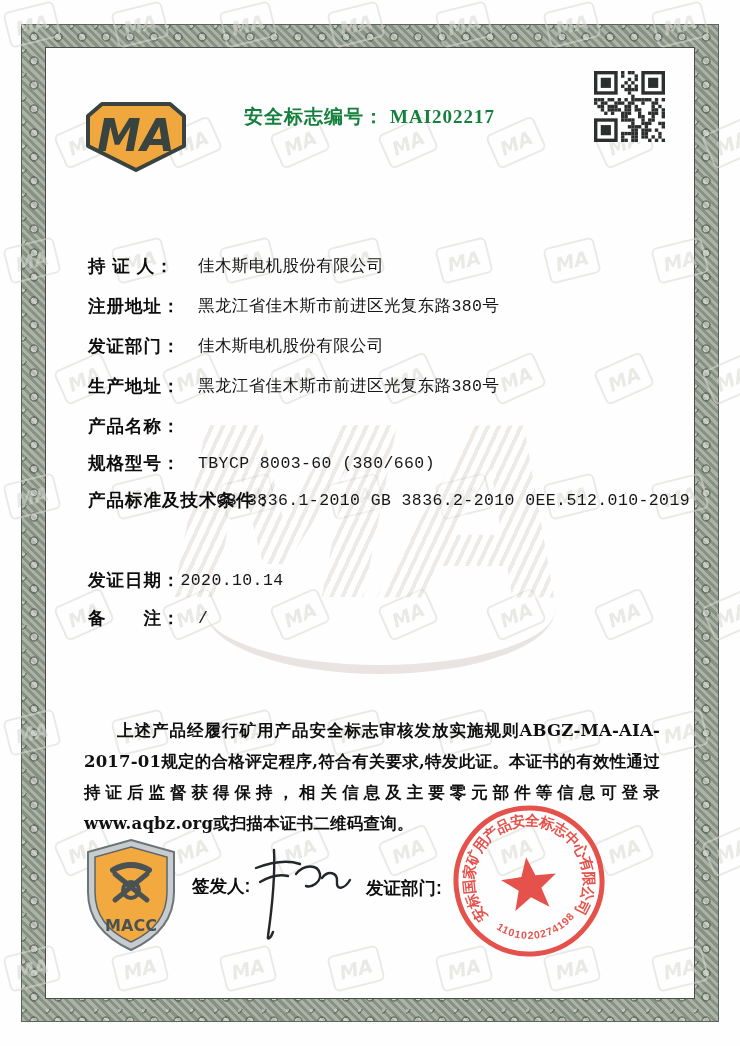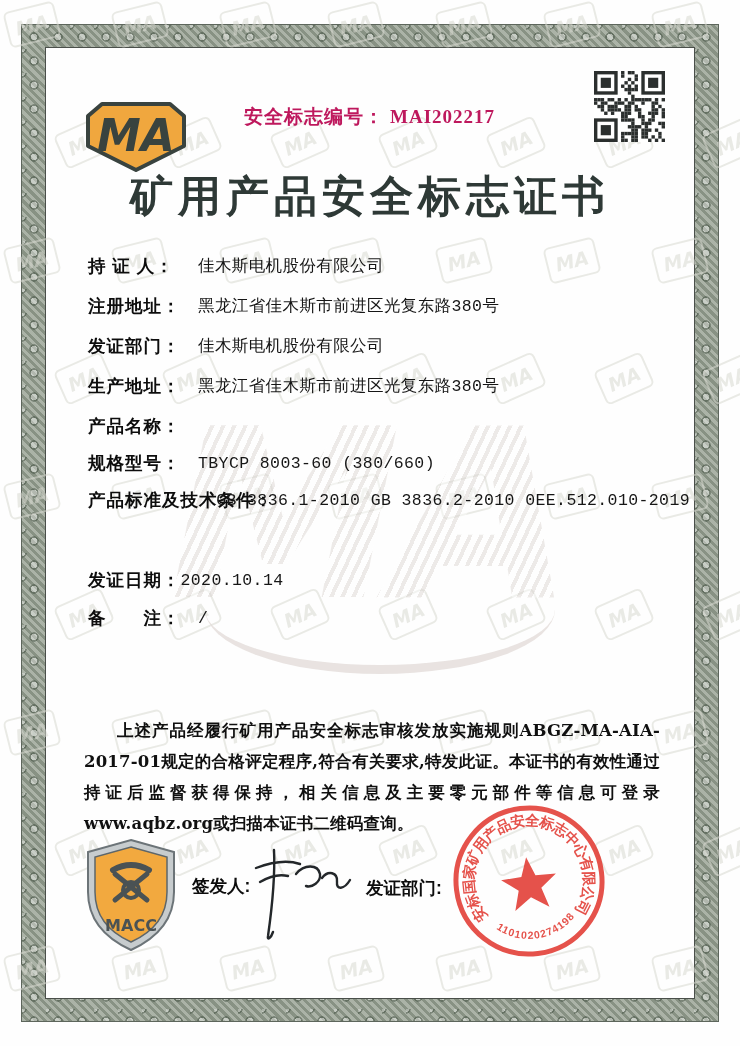--- a/index.html
+++ b/index.html
@@ -22,21 +22,21 @@
       color:#d9dad2;font:italic 700 19px "DejaVu Sans",sans-serif;display:flex;align-items:center;
       justify-content:center;transform:rotate(-18deg);opacity:.55;}
   .big-ma{position:absolute;left:168px;top:398px;z-index:3;pointer-events:none;
       font:italic 900 235px "DejaVu Sans",sans-serif;line-height:1;letter-spacing:-10px;
       background:repeating-linear-gradient(115deg,#d9d3cf 0 4px,#ffffff 4px 10px);
       -webkit-background-clip:text;background-clip:text;color:transparent;opacity:.45;}
   .big-swoosh{position:absolute;left:205px;top:545px;width:350px;height:120px;z-index:3;
       border-bottom:9px solid #e2dbd8;border-radius:50%;opacity:.75;pointer-events:none;}
   .content{position:absolute;inset:0;z-index:4;}
   
-  .cert-no{position:absolute;left:244px;top:104px;font-size:19px;color:#be185d;white-space:nowrap;}
+  .cert-no{position:absolute;left:244px;top:104px;font-size:19px;color:#15803d;white-space:nowrap;}
   .cert-no .lbl{font-weight:700;letter-spacing:1px;font-family:"Liberation Sans",sans-serif;}
   .cert-no .num{font-family:"Liberation Serif",serif;font-weight:600;letter-spacing:1px;margin-left:6px;}
   .ma-logo{position:absolute;left:85px;top:101px;}
   .qr{position:absolute;left:594px;top:71px;}
   .title{position:absolute;left:0;top:168px;width:100%;text-align:center;margin:0;
          font-family:"DejaVu Serif","Liberation Serif",serif;font-size:43px;font-weight:700;
          color:#2e3936;letter-spacing:5px;}
   
   .row{position:absolute;left:88px;right:50px;display:flex;align-items:center;white-space:nowrap;}
   .row .lbl{font-weight:700;font-size:17.5px;color:#0d0d0d;letter-spacing:1px;min-width:110px;
@@ -279,21 +279,20 @@
         <rect x="3.380952380952381" y="3.380952380952381" w="0" width="16.904761904761905" height="16.904761904761905" fill="#ffffff"></rect>
         <rect x="6.761904761904762" y="6.761904761904762" w="0" width="10.142857142857142" height="10.142857142857142" fill="#2b2f2e"></rect>
         <rect x="47.333333333333336" y="0" w="0" width="23.666666666666668" height="23.666666666666668" fill="#2b2f2e"></rect>
         <rect x="50.714285714285715" y="3.380952380952381" w="0" width="16.904761904761905" height="16.904761904761905" fill="#ffffff"></rect>
         <rect x="54.095238095238095" y="6.761904761904762" w="0" width="10.142857142857142" height="10.142857142857142" fill="#2b2f2e"></rect>
         <rect x="0" y="47.333333333333336" w="0" width="23.666666666666668" height="23.666666666666668" fill="#2b2f2e"></rect>
         <rect x="3.380952380952381" y="50.714285714285715" w="0" width="16.904761904761905" height="16.904761904761905" fill="#ffffff"></rect>
         <rect x="6.761904761904762" y="54.095238095238095" w="0" width="10.142857142857142" height="10.142857142857142" fill="#2b2f2e"></rect>
       </svg>
 
-    <h1 class="title">矿用产品安全标志证书</h1>
 
     <div class="row" style="top:254px">
       <span class="lbl">持 证 人：</span>
       <span class="val">佳木斯电机股份有限公司</span>
     </div>
     <div class="row" style="top:294px">
       <span class="lbl">注册地址：</span>
       <span class="val">黑龙江省佳木斯市前进区光复东路380号</span>
     </div>
     <div class="row" style="top:334px">

